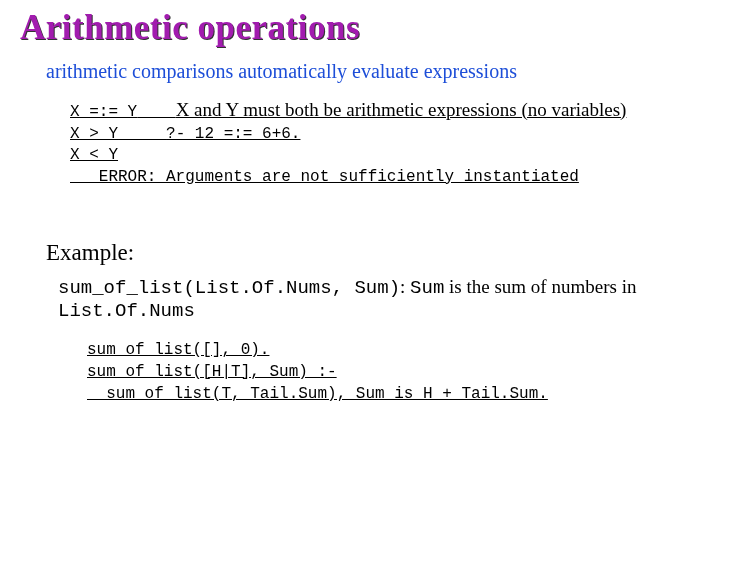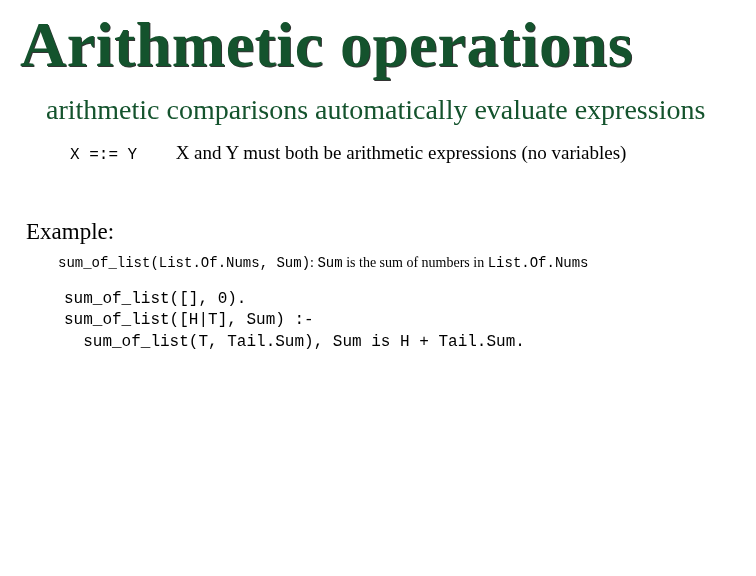--- a/index.html
+++ b/index.html
@@ -8,70 +8,74 @@
       box-sizing: border-box;
     }
     body {
       width: 756px;
       height: 576px;
       background: #ffffff;
       font-family: Georgia, 'Times New Roman', serif;
       padding: 0;
     }
     .title {
-      font-size: 64px;
+      font-size: 35px;
       font-weight: bold;
-      color: #14532d;
+      color: #a21caf;
       text-shadow: 1px 1px 0 #333;
       padding: 8px 28px 12px 20px;
       letter-spacing: 0.5px;
     }
     .subtitle {
-      font-size: 28px;
-      color: #14532d;
+      font-size: 20px;
+      color: #1d4ed8;
       padding: 0 46px 14px 46px;
     }
     .code-block {
       padding: 0 70px;
     }
     .code-line {
       font-family: 'Courier New', monospace;
       font-size: 16px;
       line-height: 1.35;
       white-space: pre;
+      text-decoration: underline;
     }
     .note-text {
       font-family: Georgia, 'Times New Roman', serif;
       font-size: 19px;
     }
     .example-heading {
       font-size: 23px;
       color: #000;
-      padding: 52px 46px 10px 26px;
+      padding: 52px 46px 10px 46px;
     }
     .example-line {
       padding: 0 58px 18px 58px;
-      font-size: 14px;
+      font-size: 19px;
     }
     .example-code {
-      padding: 0 64px;
+      padding: 0 87px;
     }
     .mono {
       font-family: 'Courier New', monospace;
     }
   </style>
 </head>
 <body>
 
 <div class="title">Arithmetic operations</div>
 
 <div class="subtitle">arithmetic comparisons automatically evaluate expressions</div>
 
 <div class="code-block">
   <div class="code-line"><span class="mono">X =:= Y</span>    <span class="note-text">X and Y must both be arithmetic expressions (no variables)</span></div>
+  <div class="code-line mono"><span>X &gt; Y</span>     <span>?- 12 =:= 6+6.</span></div>
+  <div class="code-line mono">X &lt; Y</div>
+  <div class="code-line mono">   ERROR: Arguments are not sufficiently instantiated</div>
 </div>
 
 <div class="example-heading">Example:</div>
 
 <div class="example-line">
   <span class="mono">sum_of_list(List.Of.Nums, Sum)</span><span>: </span><span class="mono">Sum</span><span> is the sum of numbers in </span><span class="mono">List.Of.Nums</span>
 </div>
 
 <div class="example-code">
   <div class="code-line mono">sum_of_list([], 0).</div>

